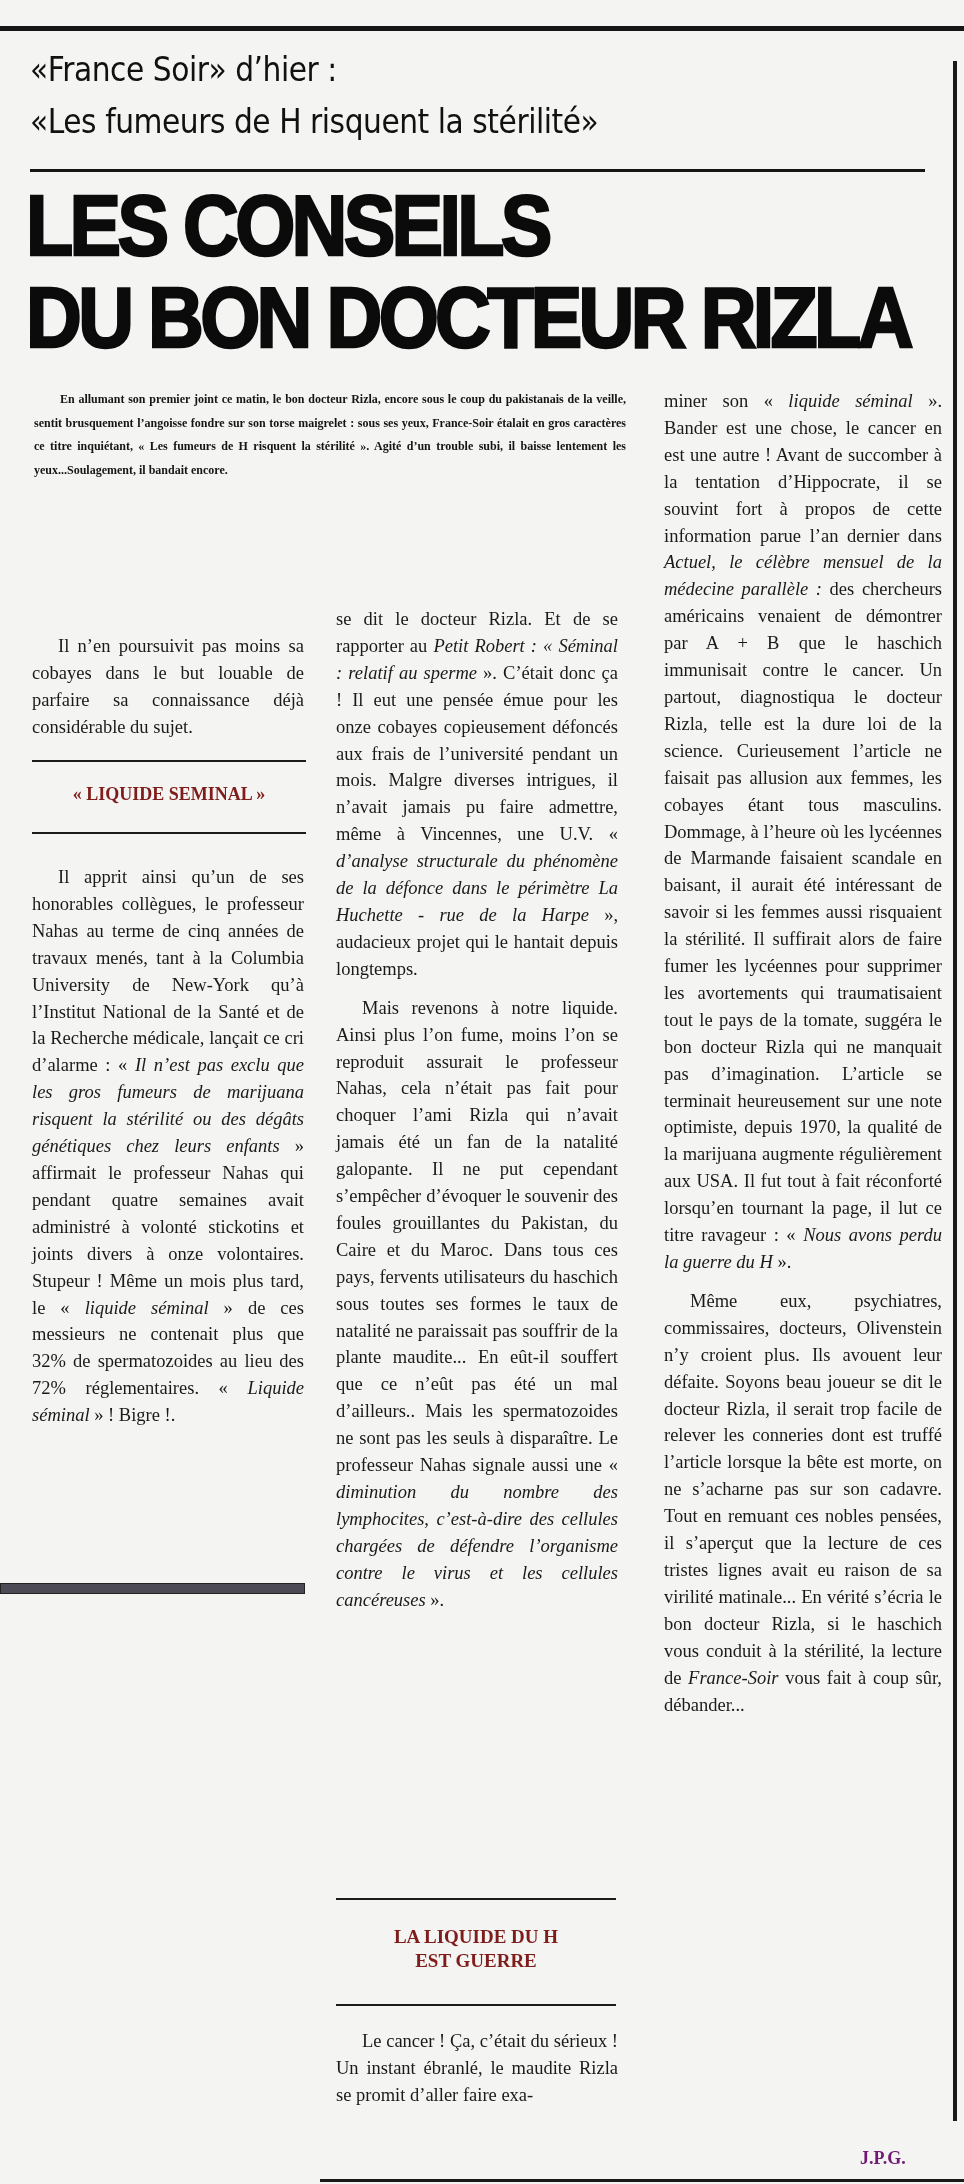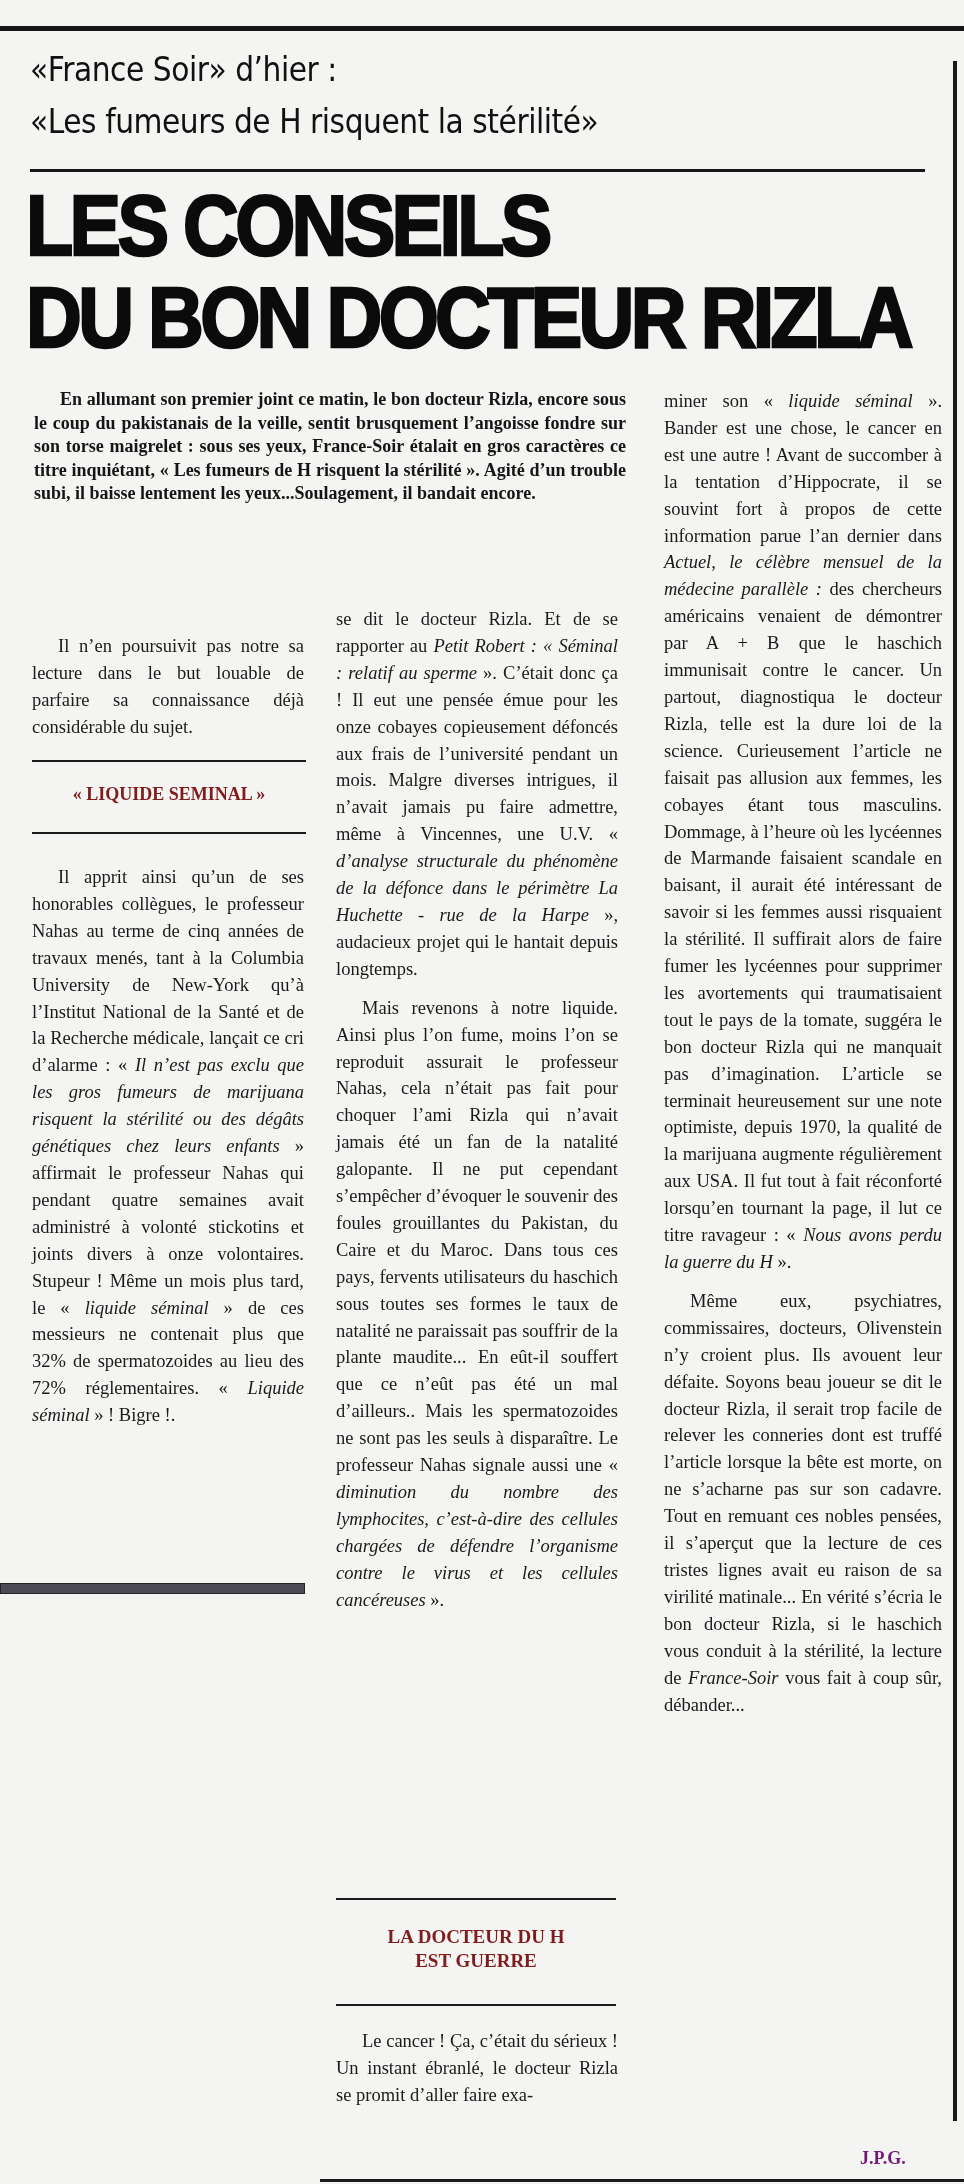--- a/index.html
+++ b/index.html
@@ -23,21 +23,21 @@
     position: absolute; left: 26px; top: 180px; width: 1000px;
     font-family: "Liberation Sans", sans-serif; font-weight: 900;
     font-size: 84px; line-height: 90px; letter-spacing: -4px; color: #0b0b0b;
     transform: scaleX(0.92) scaleY(1.02); transform-origin: left top;
     -webkit-text-stroke: 2.5px #0b0b0b;
   }
   .headline div { white-space: nowrap; }
   .chapo {
     position: absolute; left: 34px; top: 388px; width: 592px;
     font-family: "Liberation Serif", serif; font-weight: bold;
-    font-size: 18px; line-height: 23.5px; text-align: justify; text-indent: 26px;
+    font-size: 12px; line-height: 23.5px; text-align: justify; text-indent: 26px;
     color: #151515;
   }
   .col { position: absolute; font-size: 18.5px; line-height: 26.9px; text-align: justify; color: #1a1a1a; }
   .col p { margin: 0; hyphens: manual; }
   .col p.indent { text-indent: 26px; }
   .col1 { left: 32px; width: 272px; }
   .col2 { left: 336px; width: 282px; }
   .col3 { left: 664px; width: 278px; }
   .col i { font-style: italic; }
   .subhead {
@@ -62,42 +62,42 @@
 <div class="rule-kicker"></div>
 
 <div class="headline">
   <div>LES CONSEILS</div>
   <div>DU BON DOCTEUR RIZLA</div>
 </div>
 
 <div class="chapo">En allumant son premier joint ce matin, le bon docteur Rizla, encore sous le coup du pakistanais de la veille, sentit brusquement l’angoisse fondre sur son torse maigrelet : sous ses yeux, France-Soir étalait en gros caractères ce titre inquiétant, « Les fumeurs de H risquent la stérilité ». Agité d’un trouble subi, il baisse lentement les yeux...Soulagement, il bandait encore.</div>
 
 <div class="col col1" style="top:633px;">
-  <p class="indent">Il n’en poursuivit pas notre sa lecture dans le but louable de parfaire sa connaissance déjà considérable du sujet.</p>
+  <p class="indent">Il n’en poursuivit pas moins sa cobayes dans le but louable de parfaire sa connaissance déjà considérable du sujet.</p>
 </div>
 <div class="hrule" style="left:32px; top:760px; width:274px;"></div>
 <div class="subhead" style="left:32px; top:782px; width:274px; font-size:18px;">« LIQUIDE SEMINAL »</div>
 <div class="hrule" style="left:32px; top:832px; width:274px;"></div>
 <div class="col col1" style="top:864px;">
   <p class="indent"><span>Il apprit ainsi qu’un de ses honorables collègues, le professeur Nahas au terme de cinq années de travaux menés, tant à la Columbia University de New-York qu’à l’Institut National de la Santé et de la Recherche médicale, lançait ce cri d’alarme : « </span><i>Il n’est pas exclu que les gros fumeurs de marijuana risquent la stérilité ou des dégâts génétiques chez leurs enfants</i><span> » affirmait le professeur Nahas qui pendant quatre semaines avait administré à volonté stickotins et joints divers à onze volontaires.  Stupeur ! Même un mois plus tard, le « </span><i>liquide séminal</i><span> » de ces messieurs ne contenait plus que 32% de spermatozoides au lieu des 72% réglementaires. « </span><i>Liquide séminal</i><span> » !  Bigre !.</span></p>
 </div>
 <div class="thick-bar"></div>
 
 <div class="col col2" style="top:606px;">
   <p><span>se dit le docteur Rizla. Et de se rapporter au </span><i>Petit Robert : « Séminal : relatif au sperme</i><span> ». C’était donc ça ! Il eut une pensée émue pour les onze cobayes copieusement défoncés aux frais de l’université pendant un mois. Malgre diverses intrigues, il n’avait jamais pu faire admettre, même à Vincennes, une U.V. « </span><i>d’analyse structurale du phénomène de la défonce dans le périmètre La Huchette - rue de la Harpe</i><span> », audacieux projet qui le hantait depuis longtemps.</span></p>
   <p class="indent" style="margin-top:12px;"><span>Mais revenons à notre liquide. Ainsi plus l’on fume, moins l’on se reproduit assurait le professeur Nahas, cela n’était pas fait pour choquer l’ami Rizla qui n’avait jamais été un fan de la natalité galopante. Il ne put cependant s’empêcher d’évoquer le souvenir des foules grouillantes du Pakistan, du Caire et du Maroc. Dans tous ces pays, fervents utilisateurs du haschich sous toutes ses formes le taux de natalité ne paraissait pas souffrir de la plante maudite... En eût-il souffert que ce n’eût pas été un mal d’ailleurs..  Mais les spermatozoides ne sont pas les seuls à disparaître. Le professeur Nahas signale aussi une « </span><i>diminution du nombre des lymphocites, c’est-à-dire des cellules chargées de défendre l’organisme contre le virus et les cellules cancéreuses</i><span> ».</span></p>
 </div>
 <div class="hrule" style="left:336px; top:1898px; width:280px;"></div>
 <div class="subhead" style="left:336px; top:1925px; width:280px;">
-  <div>LA DOCTEUR DU H</div>
+  <div>LA LIQUIDE DU H</div>
   <div>EST GUERRE</div>
 </div>
 <div class="hrule" style="left:336px; top:2004px; width:280px;"></div>
 <div class="col col2" style="top:2028px;">
-  <p class="indent">Le cancer !  Ça, c’était du sérieux !  Un instant ébranlé, le docteur Rizla se promit d’aller faire exa-</p>
+  <p class="indent">Le cancer !  Ça, c’était du sérieux !  Un instant ébranlé, le maudite Rizla se promit d’aller faire exa-</p>
 </div>
 
 <div class="col col3" style="top:388px;">
   <p><span>miner son « </span><i>liquide séminal</i><span> ». Bander est une chose, le cancer en est une autre !  Avant de succomber à la tentation d’Hippocrate, il se souvint fort à propos de cette information parue l’an dernier dans </span><i>Actuel, le célèbre mensuel de la médecine parallèle :</i><span> des chercheurs américains venaient de démontrer par A + B que le haschich immunisait contre le cancer. Un partout, diagnostiqua le docteur Rizla, telle est la dure loi de la science. Curieusement l’article ne faisait pas allusion aux femmes, les cobayes étant tous masculins. Dommage, à l’heure où les lycéennes de Marmande faisaient scandale en baisant, il aurait été intéressant de savoir si les femmes aussi risquaient la stérilité. Il suffirait alors de faire fumer les lycéennes pour supprimer les avortements qui traumatisaient tout le pays de la tomate, suggéra le bon docteur Rizla qui ne manquait pas d’imagination. L’article se terminait heureusement sur une note optimiste, depuis 1970, la qualité de la marijuana augmente régulièrement aux USA. Il fut tout à fait réconforté lorsqu’en tournant la page, il lut ce titre ravageur : « </span><i>Nous avons perdu la guerre du H</i><span> ».</span></p>
   <p class="indent" style="margin-top:12px;"><span>Même eux, psychiatres, commissaires, docteurs, Olivenstein n’y croient plus. Ils avouent leur défaite. Soyons beau joueur se dit le docteur Rizla, il serait trop facile de relever les conneries dont est truffé l’article lorsque la bête est morte, on ne s’acharne pas sur son cadavre. Tout en remuant ces nobles pensées, il s’aperçut que la lecture de ces tristes lignes avait eu raison de sa virilité matinale...  En vérité s’écria le bon docteur Rizla, si le haschich vous conduit à la stérilité, la lecture de </span><i>France-Soir</i><span>  vous fait à coup sûr, débander...</span></p>
 </div>
 
 <div class="signature">J.P.G.</div>
 <div class="rule-bottom"></div>
 

